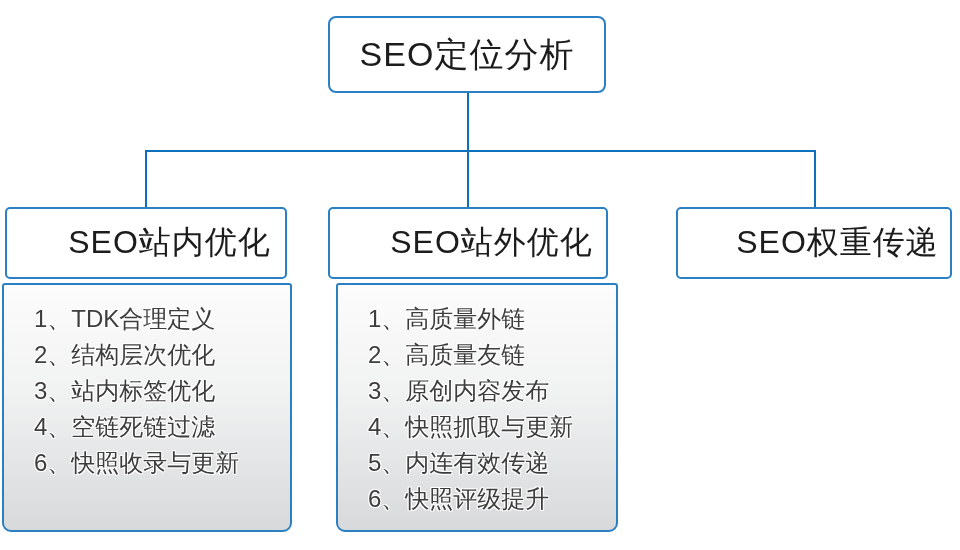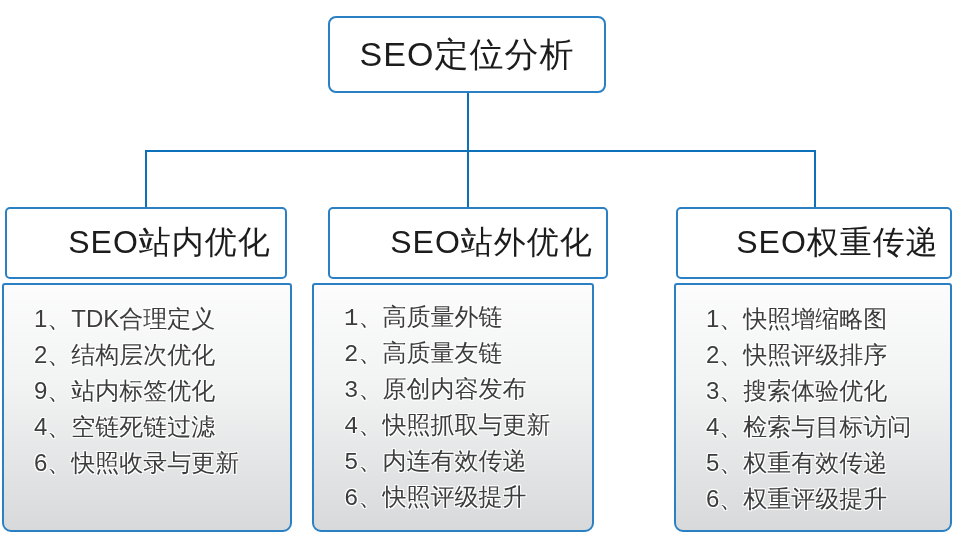--- a/index.html
+++ b/index.html
@@ -56,21 +56,21 @@
   .list-box {
     position: absolute;
     top: 283px; height: 249px;
     border: 2px solid #2b80c4;
     border-radius: 3px 3px 9px 9px;
     background: linear-gradient(to bottom, #fcfcfc 0%, #f2f3f3 40%, #d8d9da 100%);
     padding: 16px 10px 0 30px;
     z-index: 2;
   }
   .list-1 { left: 2px;   width: 290px; }
-  .list-2 { left: 312px; width: 282px; font-family: Liberation Mono, monospace; }
+  .list-2 { left: 336px; width: 282px; }
   .list-3 { left: 674px; width: 278px; }
 
   .list-item {
     font-size: 24px;
     line-height: 36px;
     height: 36px;
     color: #3d3d3d;
     white-space: nowrap;
     text-shadow:
       -1px -1px 0 #ffffff, 1px -1px 0 #ffffff,
@@ -92,42 +92,34 @@
   <div class="line v-drop-1"></div>
   <div class="line v-drop-2"></div>
   <div class="line v-drop-3"></div>
 
   <div class="header-box header-1">
     <span>SEO站内优化</span>
   </div>
   <div class="list-box list-1">
     <div class="list-item">1、TDK合理定义</div>
     <div class="list-item">2、结构层次优化</div>
-    <div class="list-item">9、站内标签优化</div>
+    <div class="list-item">3、站内标签优化</div>
     <div class="list-item">4、空链死链过滤</div>
     <div class="list-item">6、快照收录与更新</div>
   </div>
 
   <div class="header-box header-2">
     <span>SEO站外优化</span>
   </div>
   <div class="list-box list-2">
     <div class="list-item">1、高质量外链</div>
     <div class="list-item">2、高质量友链</div>
     <div class="list-item">3、原创内容发布</div>
     <div class="list-item">4、快照抓取与更新</div>
     <div class="list-item">5、内连有效传递</div>
     <div class="list-item">6、快照评级提升</div>
   </div>
 
   <div class="header-box header-3">
     <span>SEO权重传递</span>
   </div>
-  <div class="list-box list-3">
-    <div class="list-item">1、快照增缩略图</div>
-    <div class="list-item">2、快照评级排序</div>
-    <div class="list-item">3、搜索体验优化</div>
-    <div class="list-item">4、检索与目标访问</div>
-    <div class="list-item">5、权重有效传递</div>
-    <div class="list-item">6、权重评级提升</div>
-  </div>
 
 </div>
 
 </body></html>

